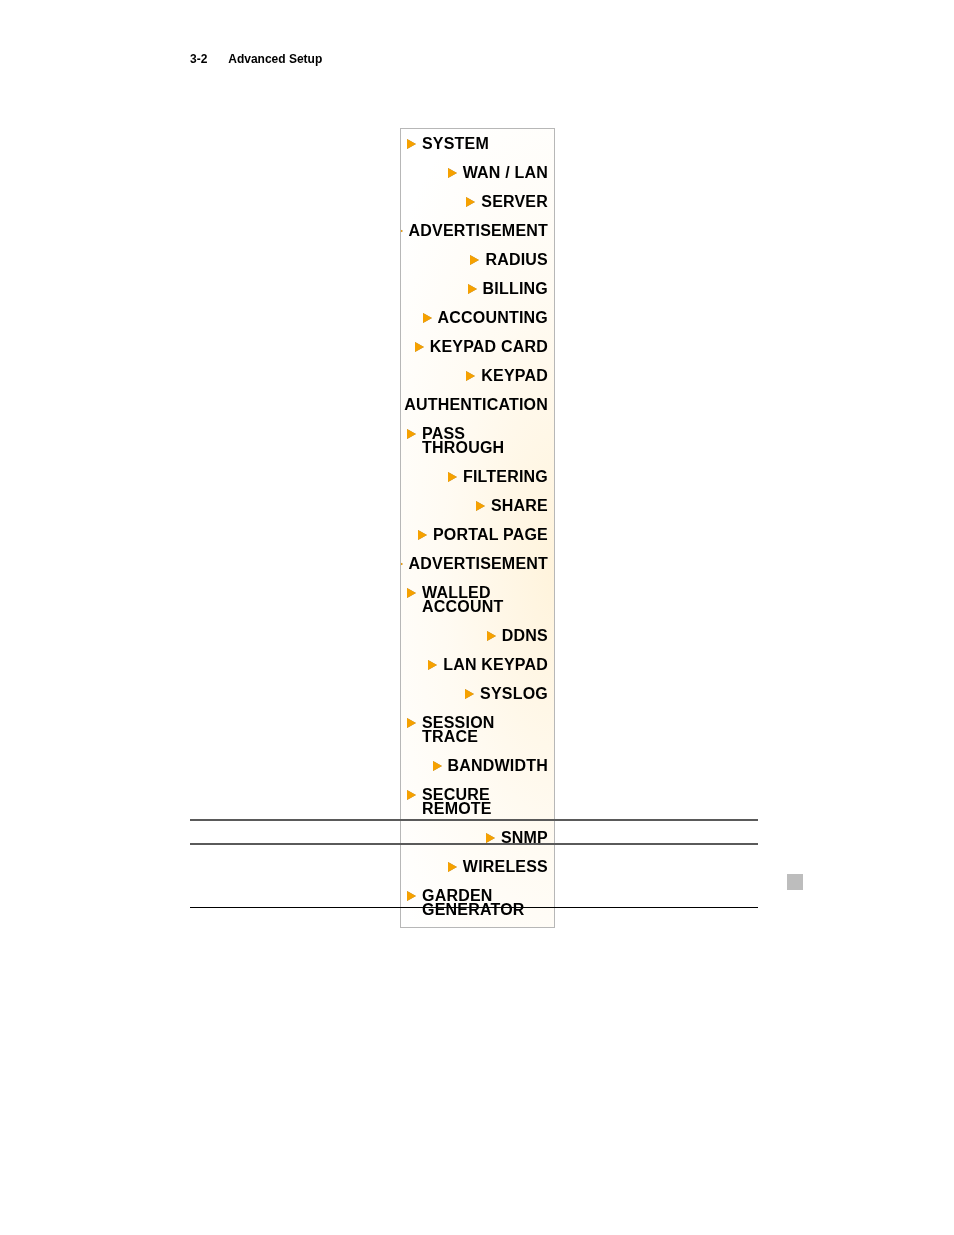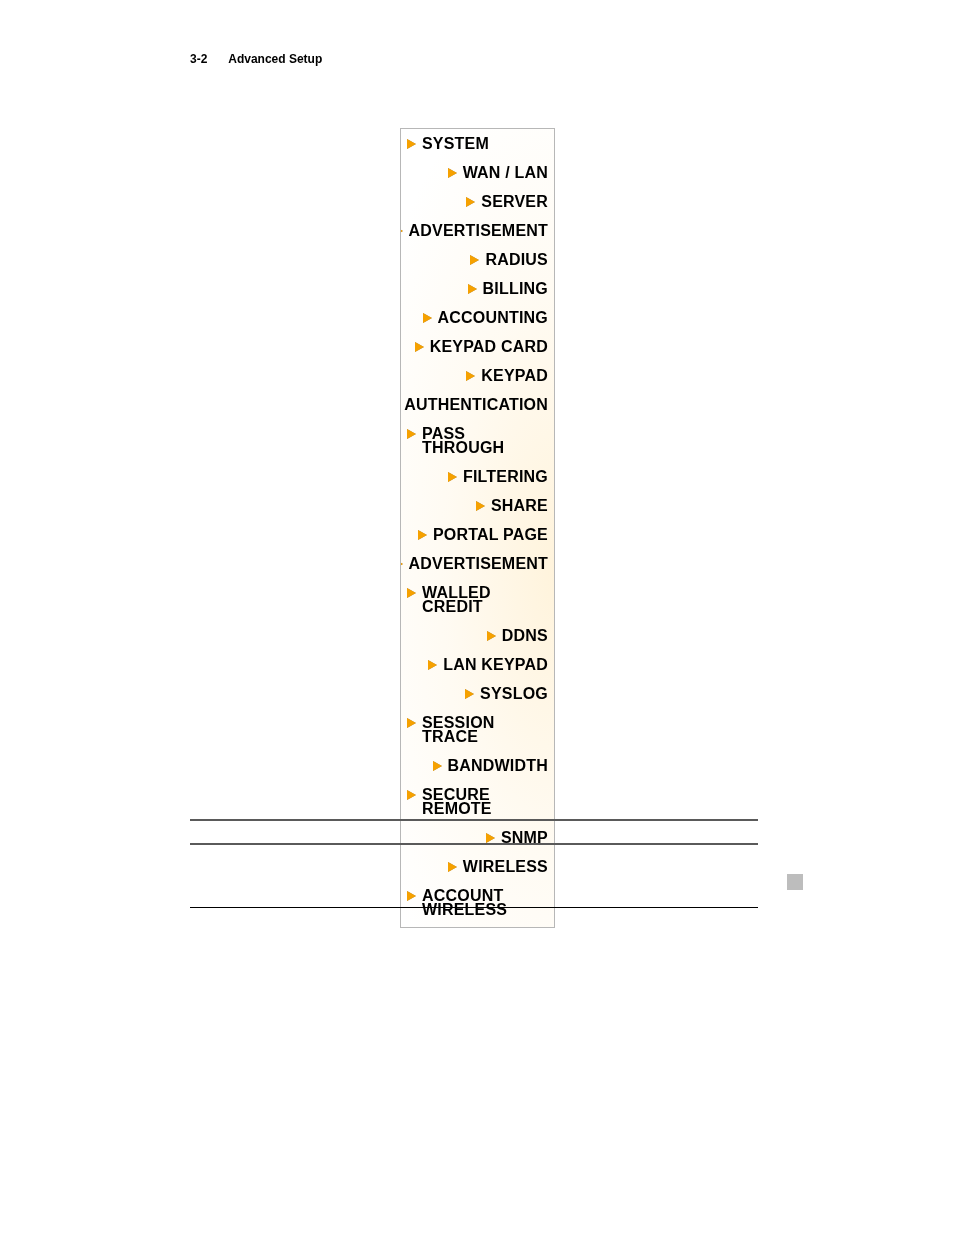--- a/index.html
+++ b/index.html
@@ -166,21 +166,21 @@
       <div class="menu-item">
         <span class="arrow-icon"></span>
         <span class="menu-label">PORTAL PAGE</span>
       </div>
       <div class="menu-item">
         <span class="arrow-icon"></span>
         <span class="menu-label">ADVERTISEMENT</span>
       </div>
       <div class="menu-item">
         <span class="arrow-icon"></span>
-        <span class="menu-label">WALLED CREDIT</span>
+        <span class="menu-label">WALLED ACCOUNT</span>
       </div>
       <div class="menu-item">
         <span class="arrow-icon"></span>
         <span class="menu-label">DDNS</span>
       </div>
       <div class="menu-item">
         <span class="arrow-icon"></span>
         <span class="menu-label">LAN KEYPAD</span>
       </div>
       <div class="menu-item">
@@ -202,21 +202,21 @@
       <div class="menu-item">
         <span class="arrow-icon"></span>
         <span class="menu-label">SNMP</span>
       </div>
       <div class="menu-item">
         <span class="arrow-icon"></span>
         <span class="menu-label">WIRELESS</span>
       </div>
       <div class="menu-item">
         <span class="arrow-icon"></span>
-        <span class="menu-label">ACCOUNT WIRELESS</span>
+        <span class="menu-label">GARDEN GENERATOR</span>
       </div>
     </div>
 
   <hr class="rules rule-thick rule1">
   <hr class="rules rule-thick rule2">
   <hr class="rules rule-thin  rule3">
 
   <div class="side-marker"></div>
 
 </div>

